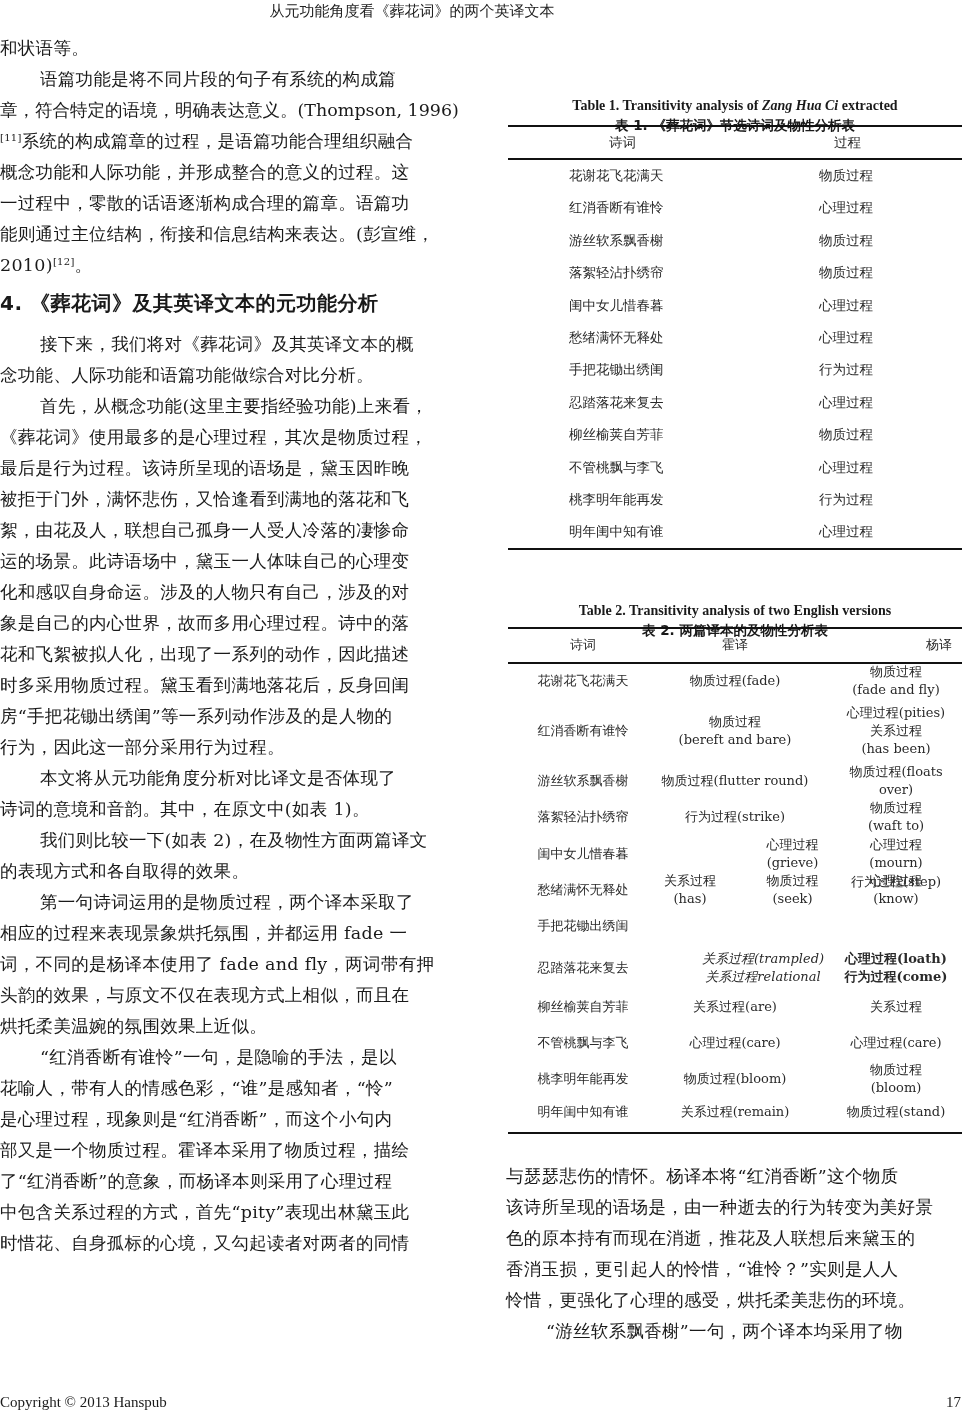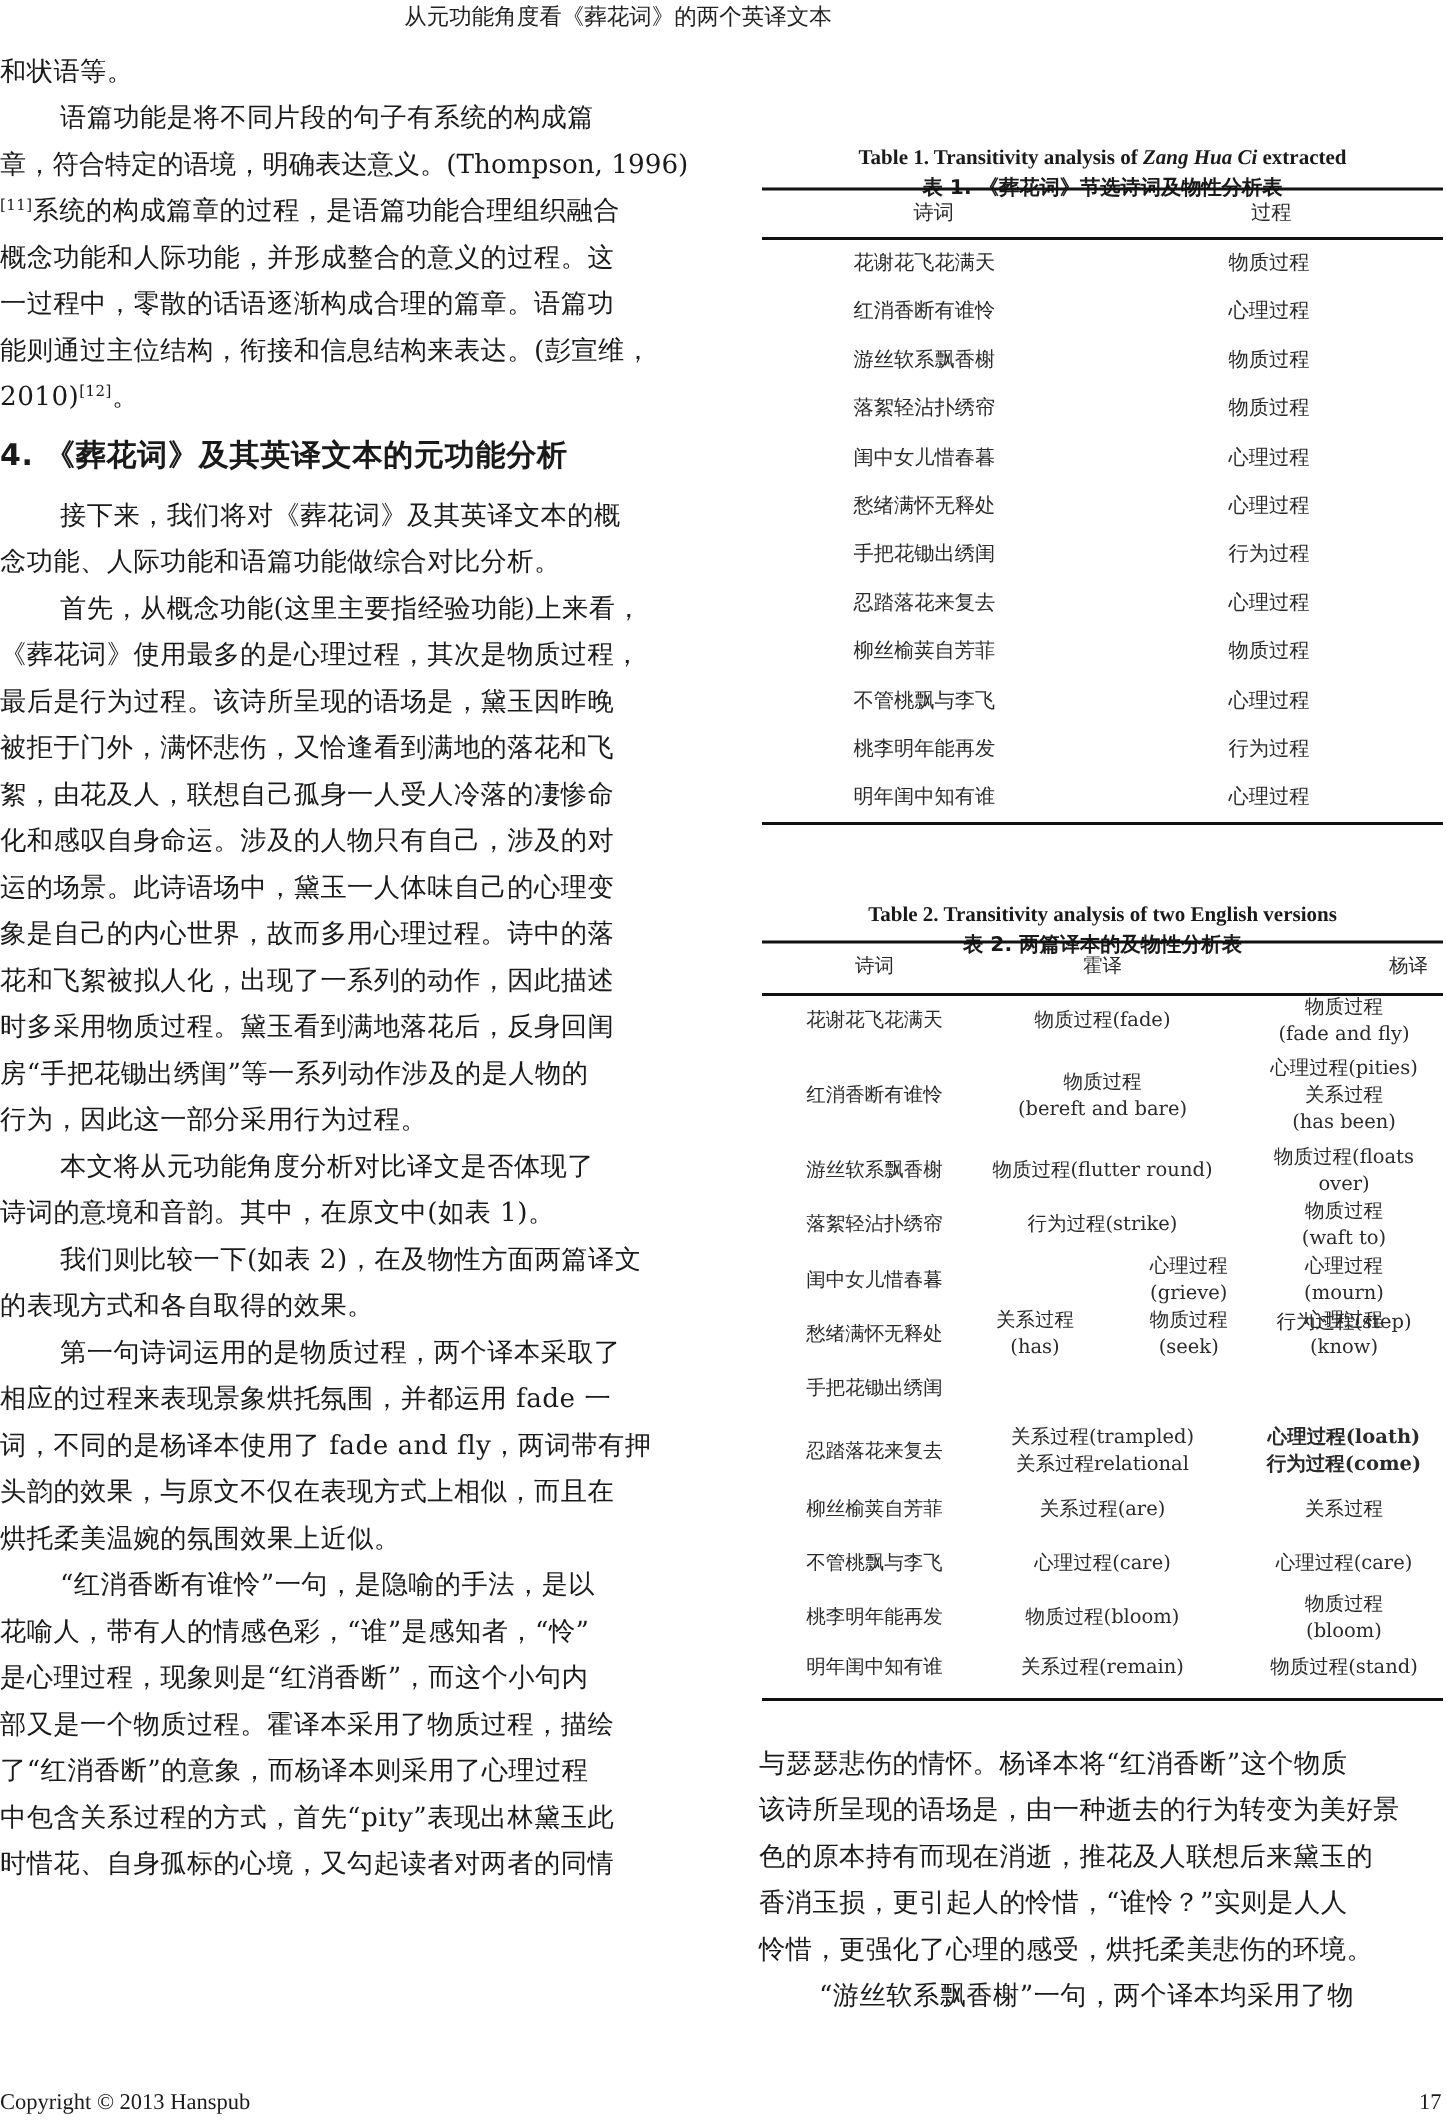--- a/index.html
+++ b/index.html
@@ -40,22 +40,22 @@
 
   <div class="section-heading">4. 《葬花词》及其英译文本的元功能分析</div>
 
   <div class="line indent"><span>接下来，我们将对《葬花词》及其英译文本的概</span></div>
   <div class="line"><span>念功能、人际功能和语篇功能做综合对比分析。</span></div>
   <div class="line indent"><span>首先，从概念功能(这里主要指经验功能)上来看，</span></div>
   <div class="line"><span>《葬花词》使用最多的是心理过程，其次是物质过程，</span></div>
   <div class="line"><span>最后是行为过程。该诗所呈现的语场是，黛玉因昨晚</span></div>
   <div class="line"><span>被拒于门外，满怀悲伤，又恰逢看到满地的落花和飞</span></div>
   <div class="line"><span>絮，由花及人，联想自己孤身一人受人冷落的凄惨命</span></div>
+  <div class="line"><span>运的场景。此诗语场中，黛玉一人体味自己的心理变</span></div>
   <div class="line"><span>化和感叹自身命运。涉及的人物只有自己，涉及的对</span></div>
-  <div class="line"><span>运的场景。此诗语场中，黛玉一人体味自己的心理变</span></div>
   <div class="line"><span>象是自己的内心世界，故而多用心理过程。诗中的落</span></div>
   <div class="line"><span>花和飞絮被拟人化，出现了一系列的动作，因此描述</span></div>
   <div class="line"><span>时多采用物质过程。黛玉看到满地落花后，反身回闺</span></div>
   <div class="line"><span>房“手把花锄出绣闺”等一系列动作涉及的是人物的</span></div>
   <div class="line"><span>行为，因此这一部分采用行为过程。</span></div>
   <div class="line indent"><span>本文将从元功能角度分析对比译文是否体现了</span></div>
   <div class="line"><span>诗词的意境和音韵。其中，在原文中(如表 1)。</span></div>
   <div class="line indent"><span>我们则比较一下(如表 2)，在及物性方面两篇译文</span></div>
   <div class="line"><span>的表现方式和各自取得的效果。</span></div>
   <div class="line indent"><span>第一句诗词运用的是物质过程，两个译本采取了</span></div>
@@ -172,21 +172,21 @@
     </div>
     <div class="t2cell" style="left: 830px; width: 132px; top: 872px;">
       <span>心理过程</span>
       <span>(know)</span>
     </div>
     <div class="t2cell" style="left: 508px; width: 150px; top: 917px;">手把花锄出绣闺</div>
     <div class="t2cell" style="left: 830px; width: 132px; top: 873px;">
       <span>行为过程(step)</span>
     </div>
     <div class="t2cell" style="left: 508px; width: 150px; top: 959px;">忍踏落花来复去</div>
-    <div class="t2cell" style="left: 660px; width: 150px; top: 950px;">
+    <div class="t2cell" style="left: 688px; width: 150px; top: 950px; font-style: italic;">
       <span>关系过程(trampled)</span>
       <span>关系过程relational</span>
     </div>
     <div class="t2cell" style="left: 830px; width: 132px; top: 950px; font-weight: bold;">
       <span>心理过程(loath)</span>
       <span>行为过程(come)</span>
     </div>
     <div class="t2cell" style="left: 508px; width: 150px; top: 998px;">柳丝榆荚自芳菲</div>
     <div class="t2cell" style="left: 660px; width: 150px; top: 998px;">
       <span>关系过程(are)</span>

